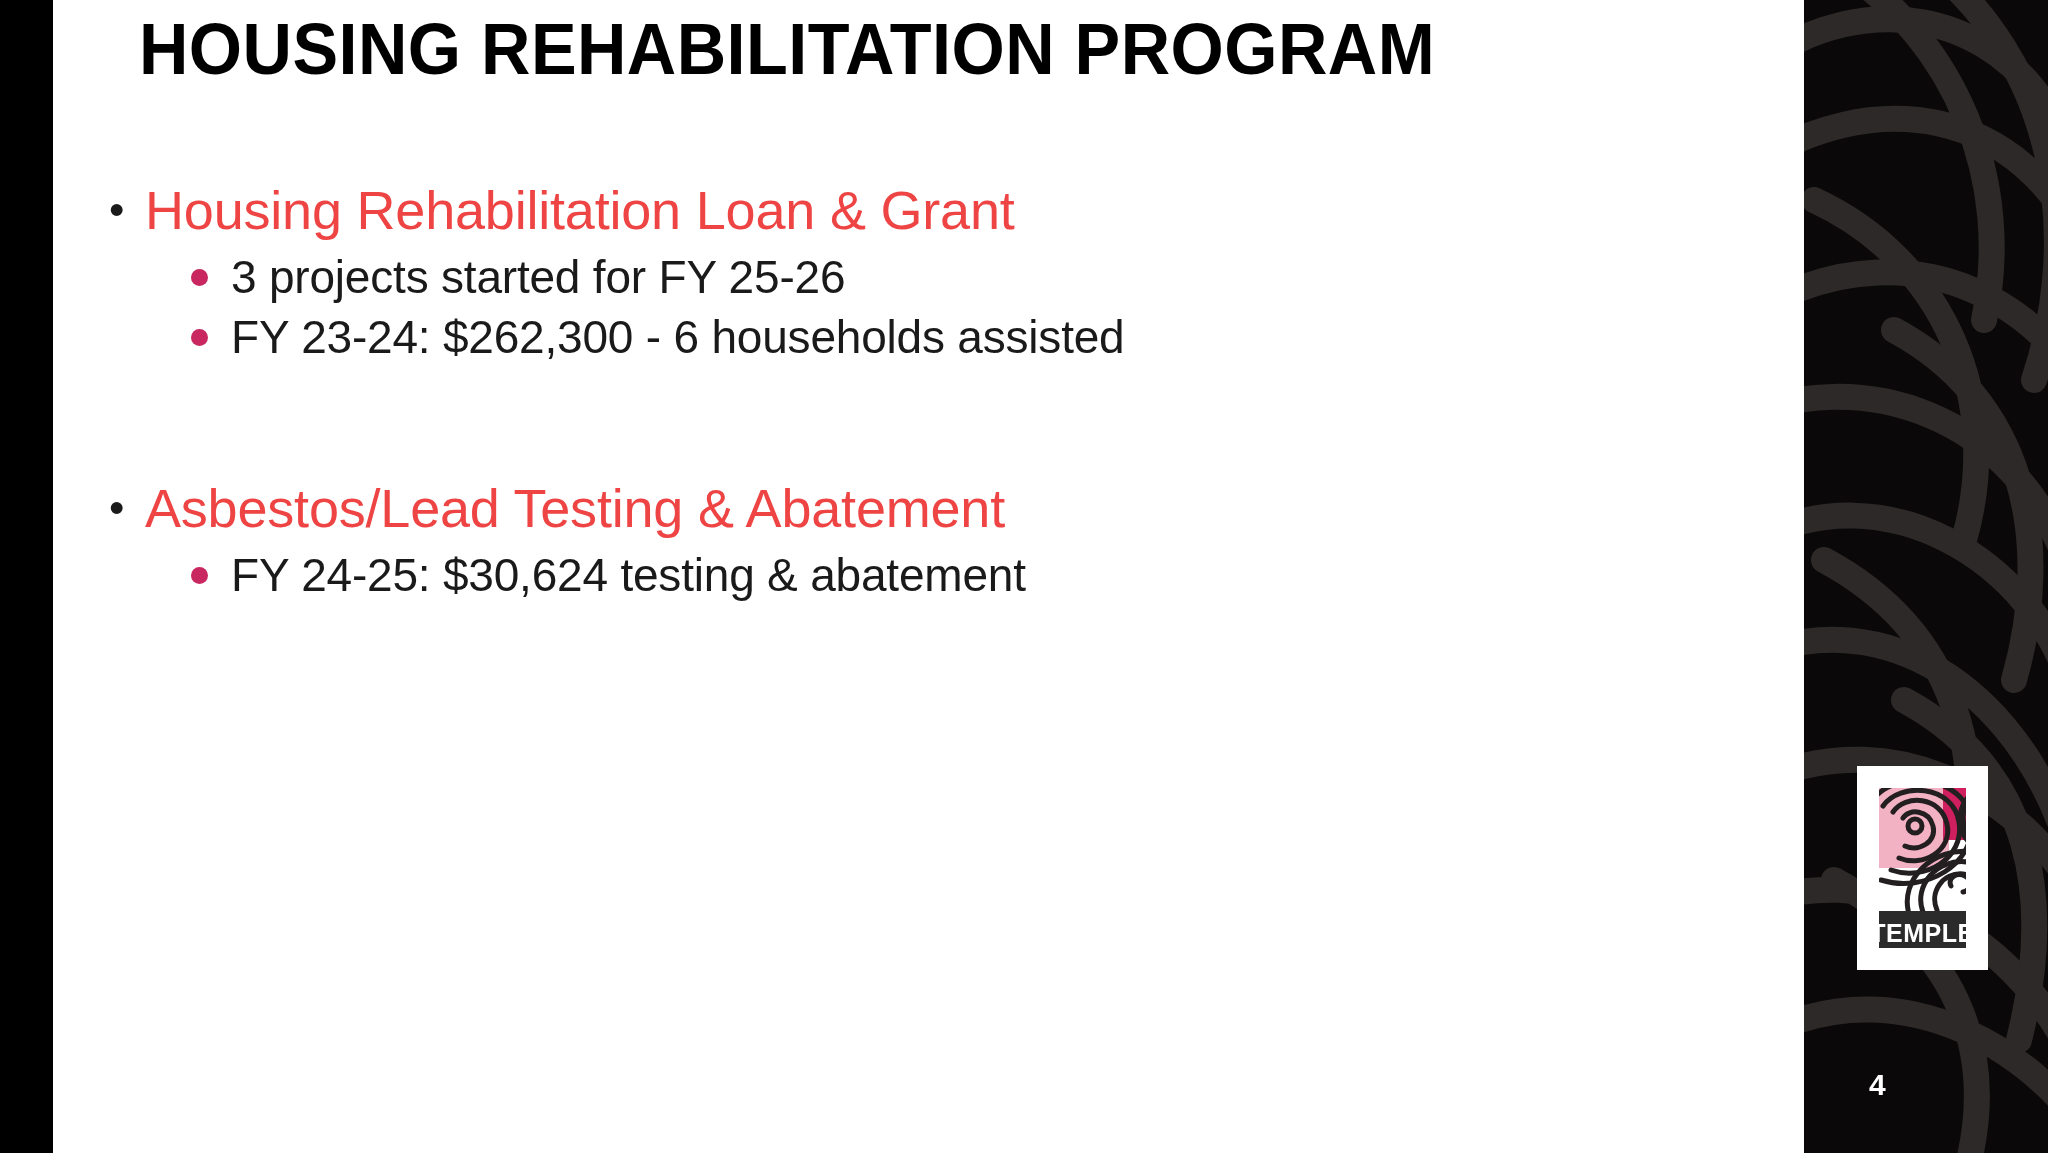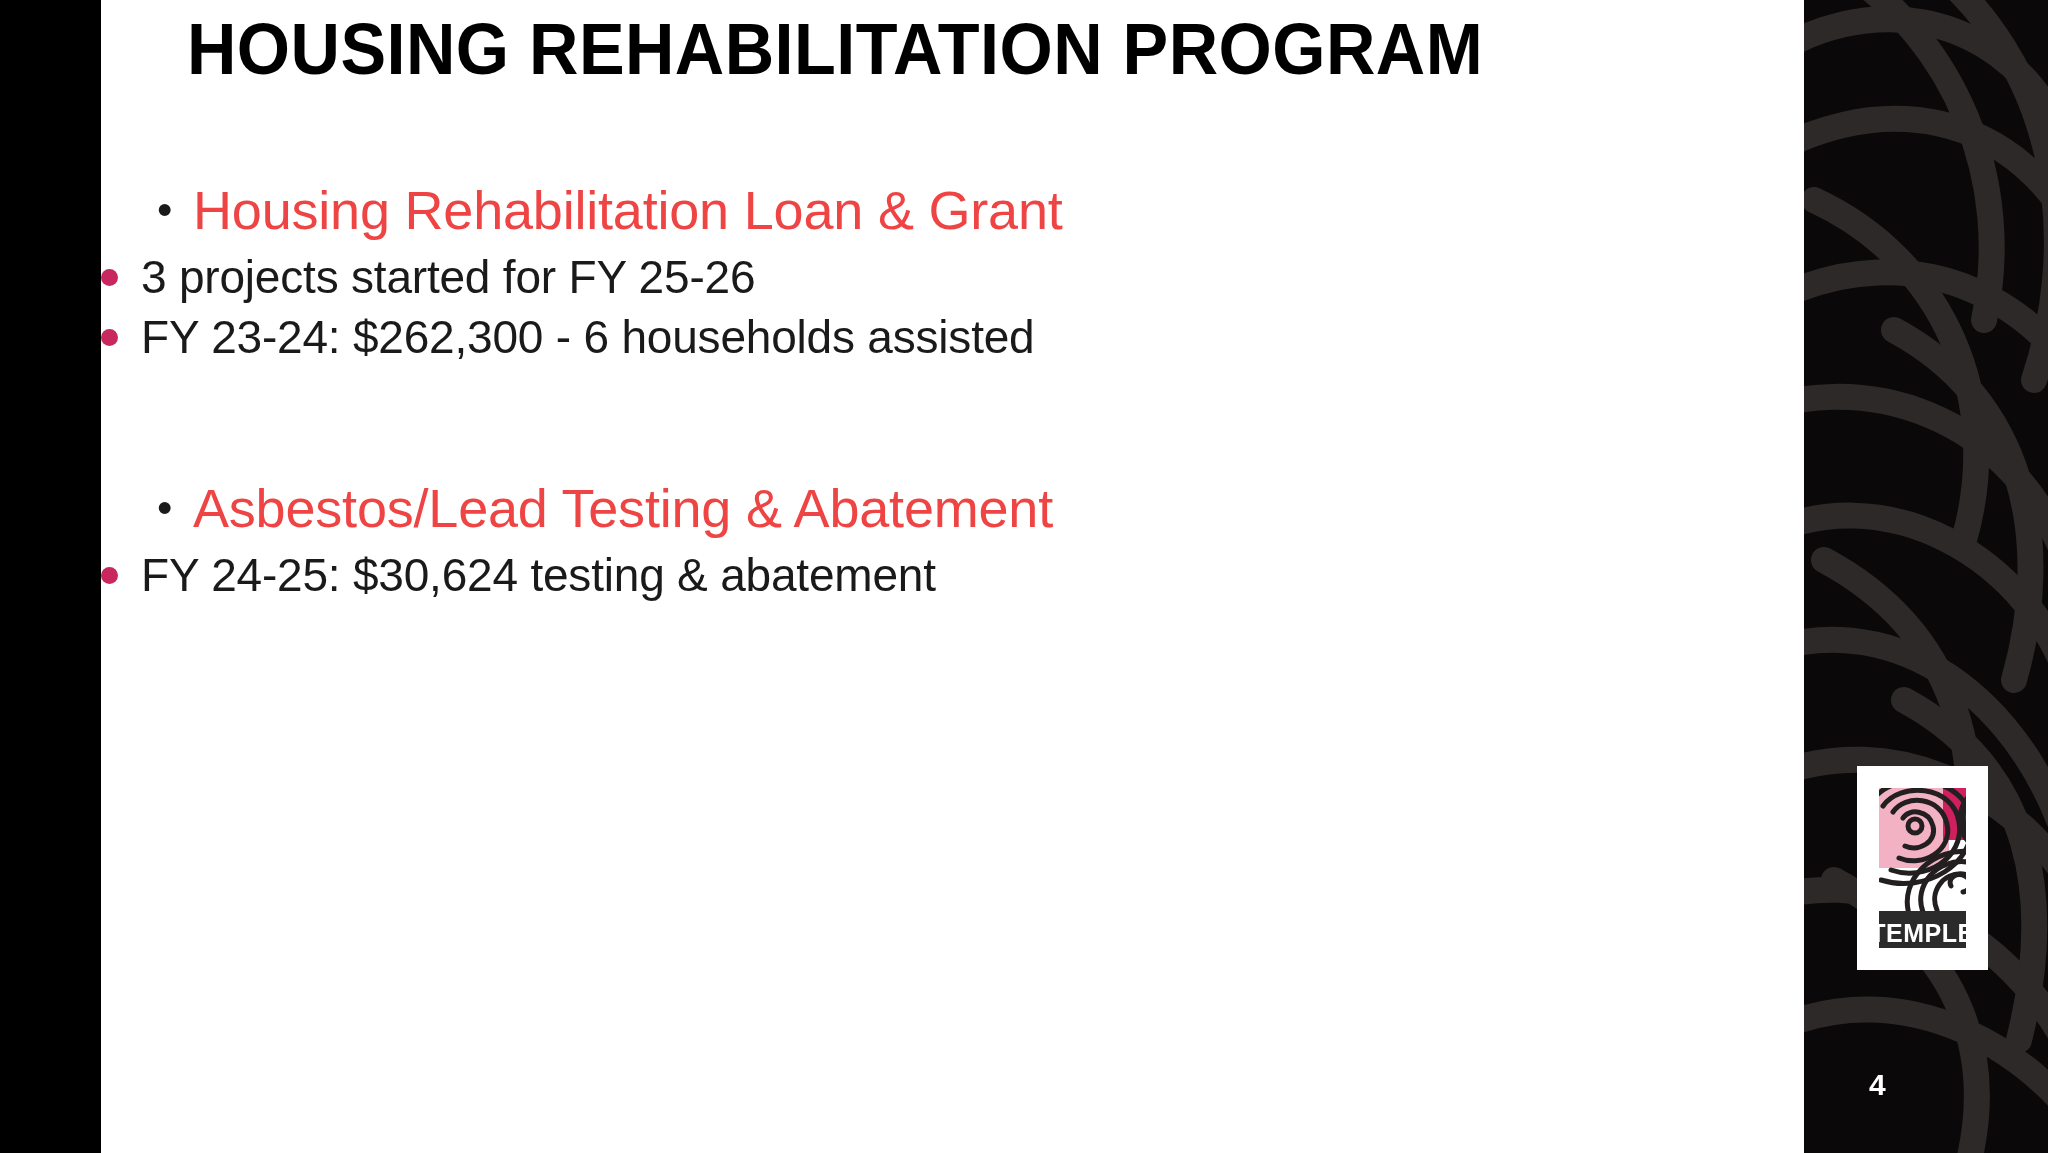--- a/index.html
+++ b/index.html
@@ -31,21 +31,20 @@
     background: #000000;
   }
 
   
   .canvas {
     position: absolute;
     left: 53px; top: 0;
     width: 1751px;
     height: 1153px;
     background: #ffffff;
-    margin-left: 48px;
   }
 
   
   .slide-title {
     position: absolute;
     left: 86px;
     top: 10px;
     font-family: "Liberation Sans Narrow", "Liberation Sans", sans-serif;
     font-size: 72px;
     font-weight: 700;
@@ -88,20 +87,21 @@
     color: #ef4444;
     font-weight: 400;
     letter-spacing: -0.2px;
     white-space: nowrap;
   }
 
   .l2 {
     position: relative;
     display: flex;
     align-items: flex-start;
+    padding-left: 138px;
     margin-bottom: 2px;
   }
   .l2 .mark-dot {
     flex: 0 0 auto;
     width: 40px;
     display: flex;
     align-items: center;
     height: 58px;
   }
   .l2 .mark-dot i {

